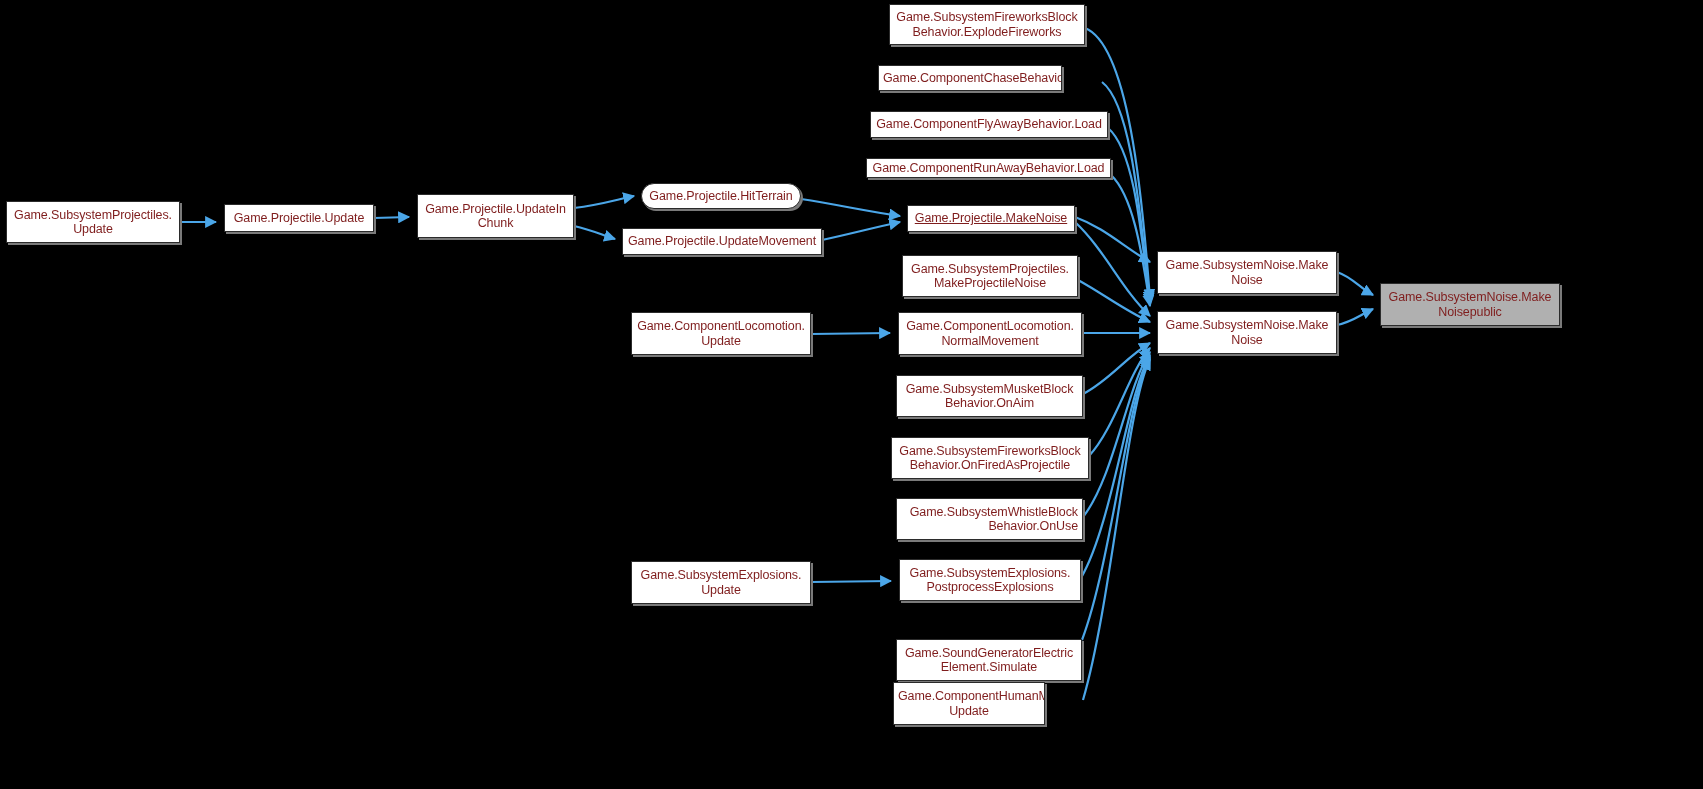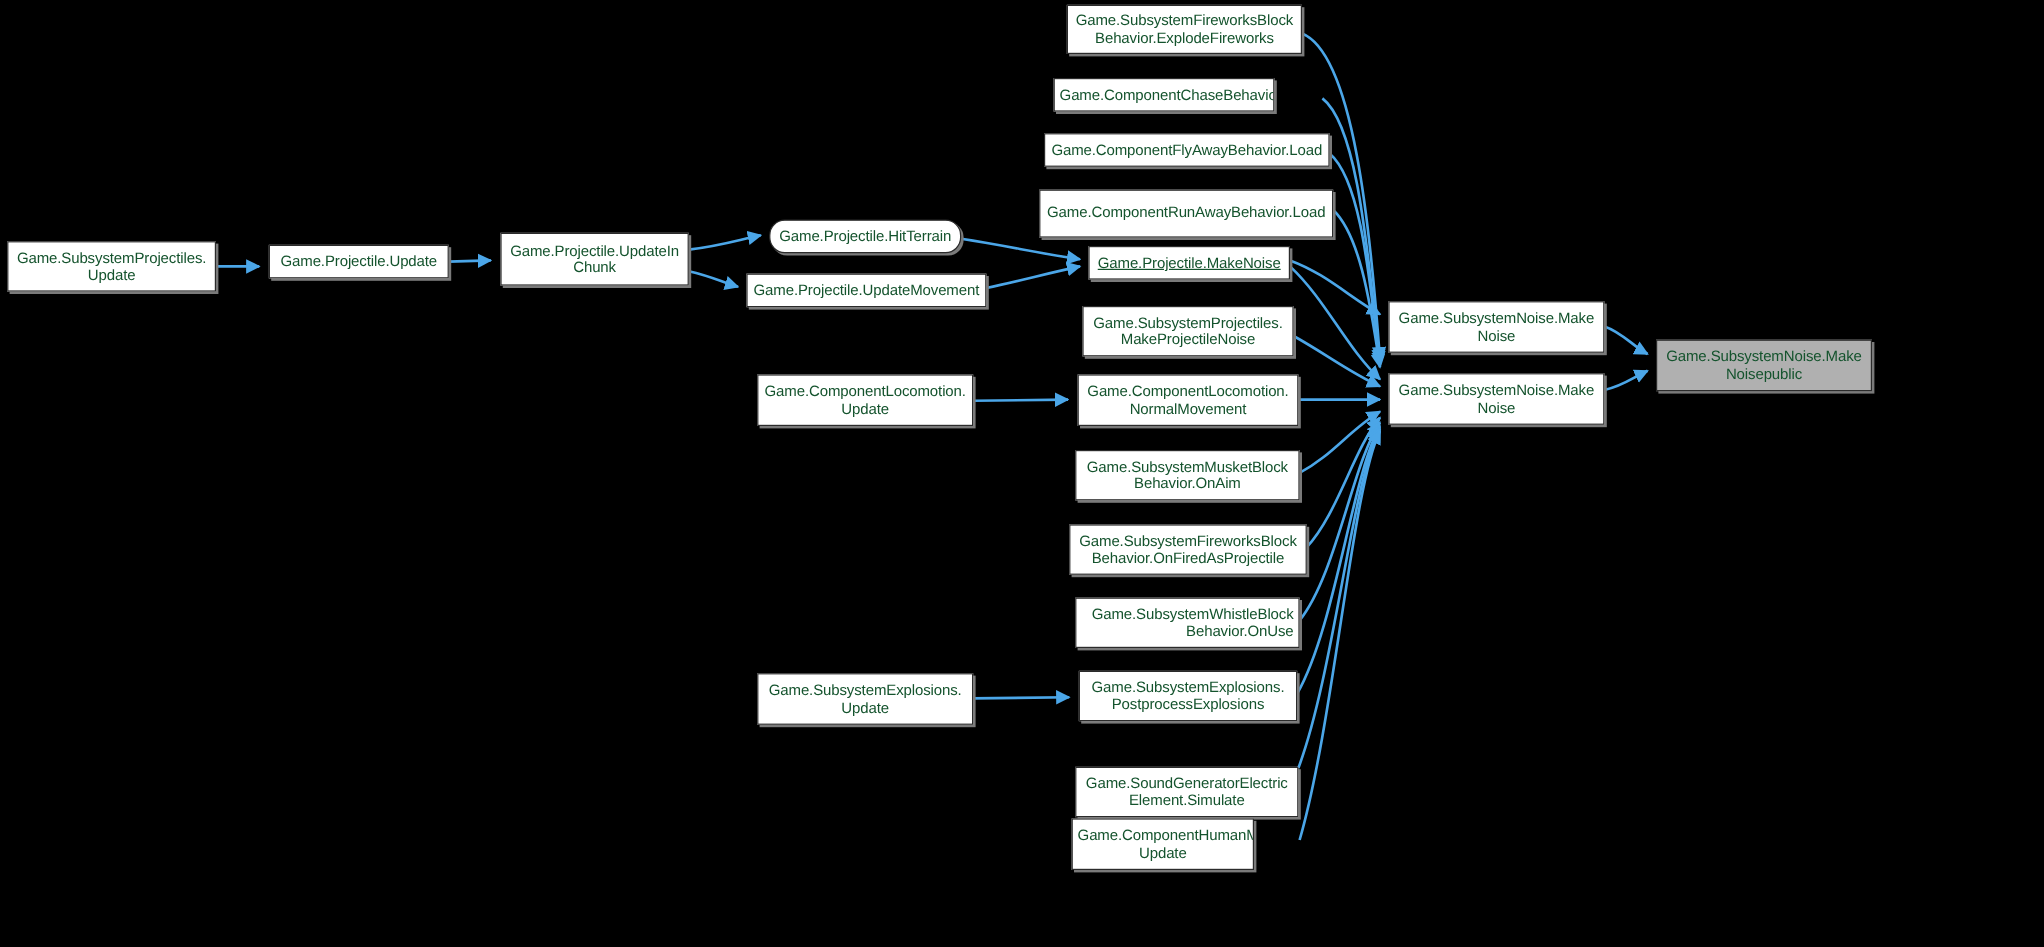--- a/index.html
+++ b/index.html
@@ -11,29 +11,29 @@
     overflow:hidden;
     font-family:"Liberation Sans","DejaVu Sans",sans-serif;
   }
   #edges{position:absolute;left:0;top:0;width:1703px;height:789px;pointer-events:none;}
   .node{
     position:absolute;
     box-sizing:border-box;
     background:#ffffff;
     border:1px solid #2b2b2b;
     box-shadow:2px 2px 0 0 #7a7a7a;
-    color:#14532d;
+    color:#7f1d1d;
     display:flex;
     align-items:center;
     justify-content:center;
     text-align:center;
     line-height:1.16;
     font-size:12.5px;
     letter-spacing:-0.1px;
-    padding:13px 4px;
+    padding:0 4px;
     white-space:pre-line;
     overflow:hidden;
   }
   .node.highlight{
     background:#b0b0b0;
     border:1px solid #2b2b2b;
   }
   .node-label{display:block;width:100%;}
 </style>
 </head>
@@ -76,21 +76,21 @@
 Update</span></div>
       <div class="node" style="left: 224px; top: 204px; width: 150px; height: 28px;"><span class="node-label">Game.Projectile.Update</span></div>
       <div class="node" style="left: 417px; top: 194px; width: 157px; height: 44px;"><span class="node-label">Game.Projectile.UpdateIn
 Chunk</span></div>
       <div class="node" style="left: 641px; top: 183px; width: 160px; height: 26px; border-radius: 13px;"><span class="node-label">Game.Projectile.HitTerrain</span></div>
       <div class="node" style="left: 622px; top: 228px; width: 200px; height: 27px;"><span class="node-label">Game.Projectile.UpdateMovement</span></div>
       <div class="node" style="left: 889px; top: 4px; width: 196px; height: 41px;"><span class="node-label">Game.SubsystemFireworksBlock
 Behavior.ExplodeFireworks</span></div>
       <div class="node" style="left: 878px; top: 65px; width: 184px; height: 26px;"><span class="node-label">Game.ComponentChaseBehavior.Load</span></div>
       <div class="node" style="left: 870px; top: 111px; width: 238px; height: 27px;"><span class="node-label">Game.ComponentFlyAwayBehavior.Load</span></div>
-      <div class="node" style="left: 866px; top: 158px; width: 245px; height: 40px; align-items: flex-end;"><span class="node-label">Game.ComponentRunAwayBehavior.Load</span></div>
+      <div class="node" style="left: 866px; top: 158px; width: 245px; height: 20px;"><span class="node-label">Game.ComponentRunAwayBehavior.Load</span></div>
       <div class="node" style="left: 907px; top: 205px; width: 168px; height: 27px; text-decoration: underline;"><span class="node-label">Game.Projectile.MakeNoise</span></div>
       <div class="node" style="left: 902px; top: 255px; width: 176px; height: 42px;"><span class="node-label">Game.SubsystemProjectiles.
 MakeProjectileNoise</span></div>
       <div class="node" style="left: 631px; top: 312px; width: 180px; height: 43px;"><span class="node-label">Game.ComponentLocomotion.
 Update</span></div>
       <div class="node" style="left: 898px; top: 312px; width: 184px; height: 43px;"><span class="node-label">Game.ComponentLocomotion.
 NormalMovement</span></div>
       <div class="node" style="left: 896px; top: 375px; width: 187px; height: 42px;"><span class="node-label">Game.SubsystemMusketBlock
 Behavior.OnAim</span></div>
       <div class="node" style="left: 891px; top: 437px; width: 198px; height: 42px;"><span class="node-label">Game.SubsystemFireworksBlock

